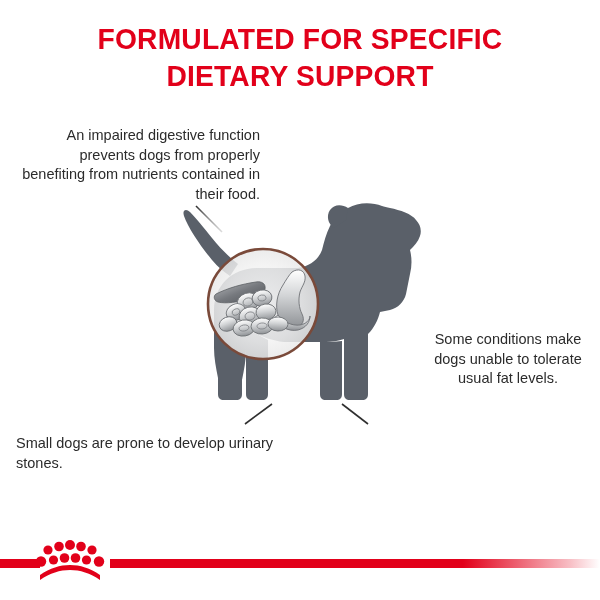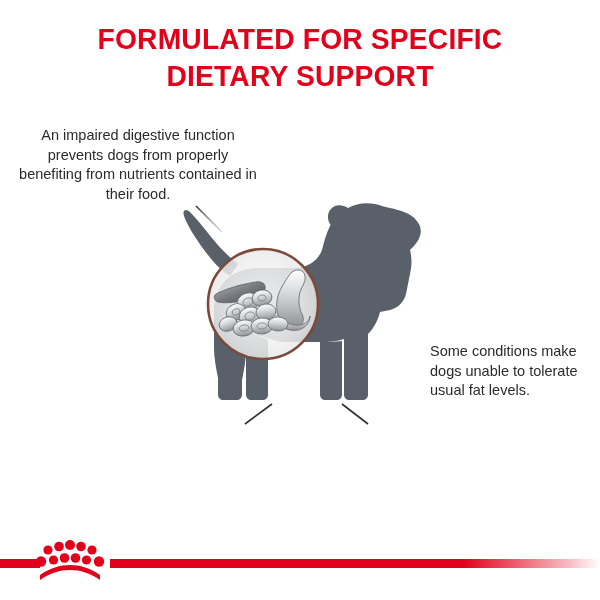--- a/index.html
+++ b/index.html
@@ -47,27 +47,27 @@
     position: absolute;
     color: #2b2b2b;
     font-family: "Liberation Sans", sans-serif;
     font-size: 14.5px;
     line-height: 19.5px;
   }
   .callout-topleft {
     left: 16px;
     top: 126px;
     width: 244px;
-    text-align: center;
+    text-align: right;
   }
   .callout-right {
     left: 430px;
-    top: 342px;
+    top: 330px;
     width: 156px;
-    text-align: left;
+    text-align: center;
   }
   .callout-bottomleft {
     left: 16px;
     top: 434px;
     width: 262px;
     text-align: left;
   }
 
   
   .connector {
@@ -103,20 +103,21 @@
 
   <div class="headline">
     <span class="hl-line">FORMULATED FOR SPECIFIC</span>
     <span class="hl-line">DIETARY SUPPORT</span>
   </div>
 
   <div class="callout callout-topleft">An impaired digestive function prevents dogs from properly benefiting from nutrients contained in their food.</div>
 
   <div class="callout callout-right">Some conditions make dogs unable to tolerate usual fat levels.</div>
 
+  <div class="callout callout-bottomleft">Small dogs are prone to develop urinary stones.</div>
 
   <svg class="connector conn-topleft" width="260" height="44" viewBox="0 0 260 44">
     <defs>
       <linearGradient id="gradTL" x1="0" y1="0" x2="1" y2="0">
         <stop offset="0" stop-color="#3b3b3b" stop-opacity="0"></stop>
         <stop offset="0.18" stop-color="#3b3b3b" stop-opacity="0.55"></stop>
         <stop offset="0.55" stop-color="#2f2f2f" stop-opacity="1"></stop>
         <stop offset="1" stop-color="#2f2f2f" stop-opacity="1"></stop>
       </linearGradient>
       <linearGradient id="gradTLd" x1="0" y1="0" x2="1" y2="1">

